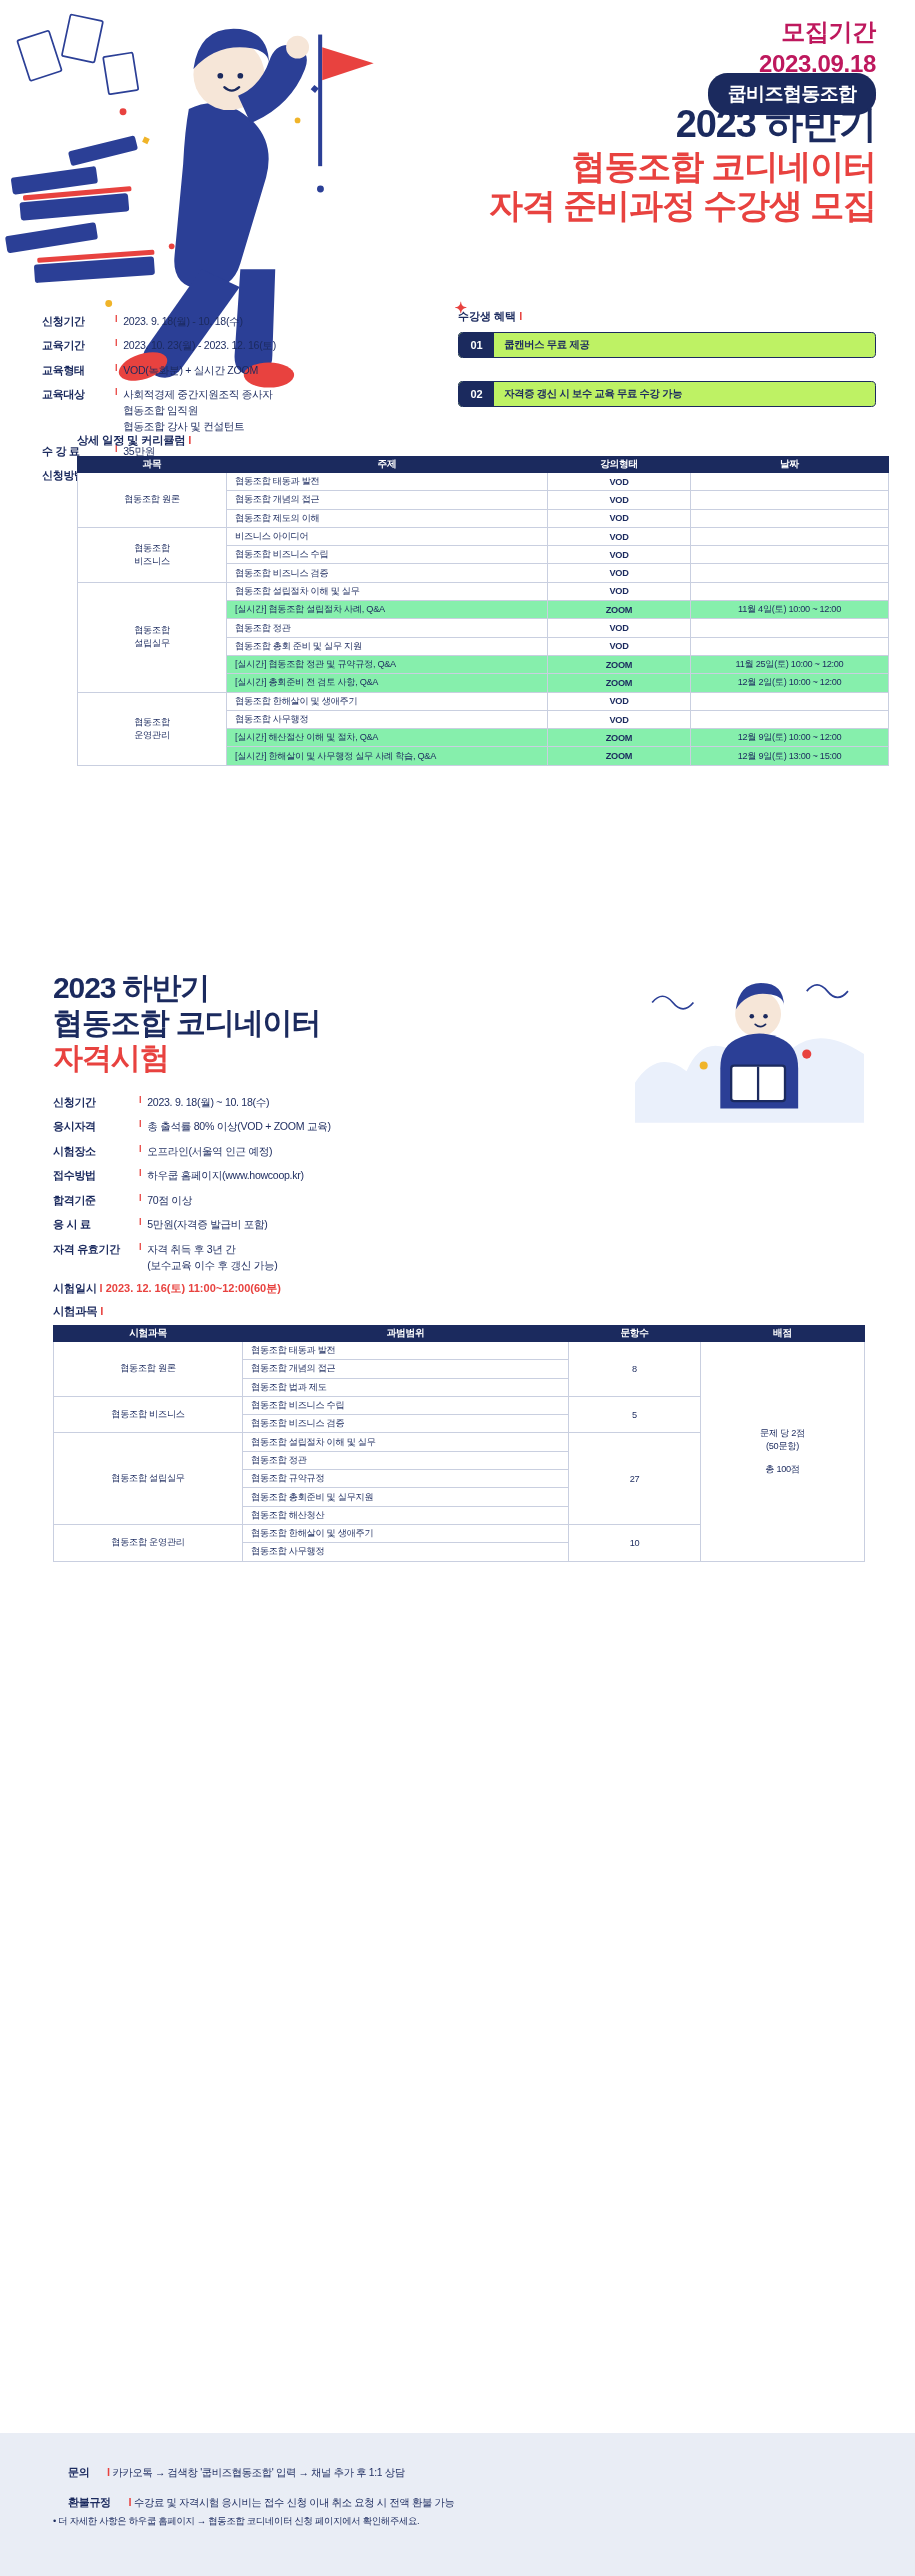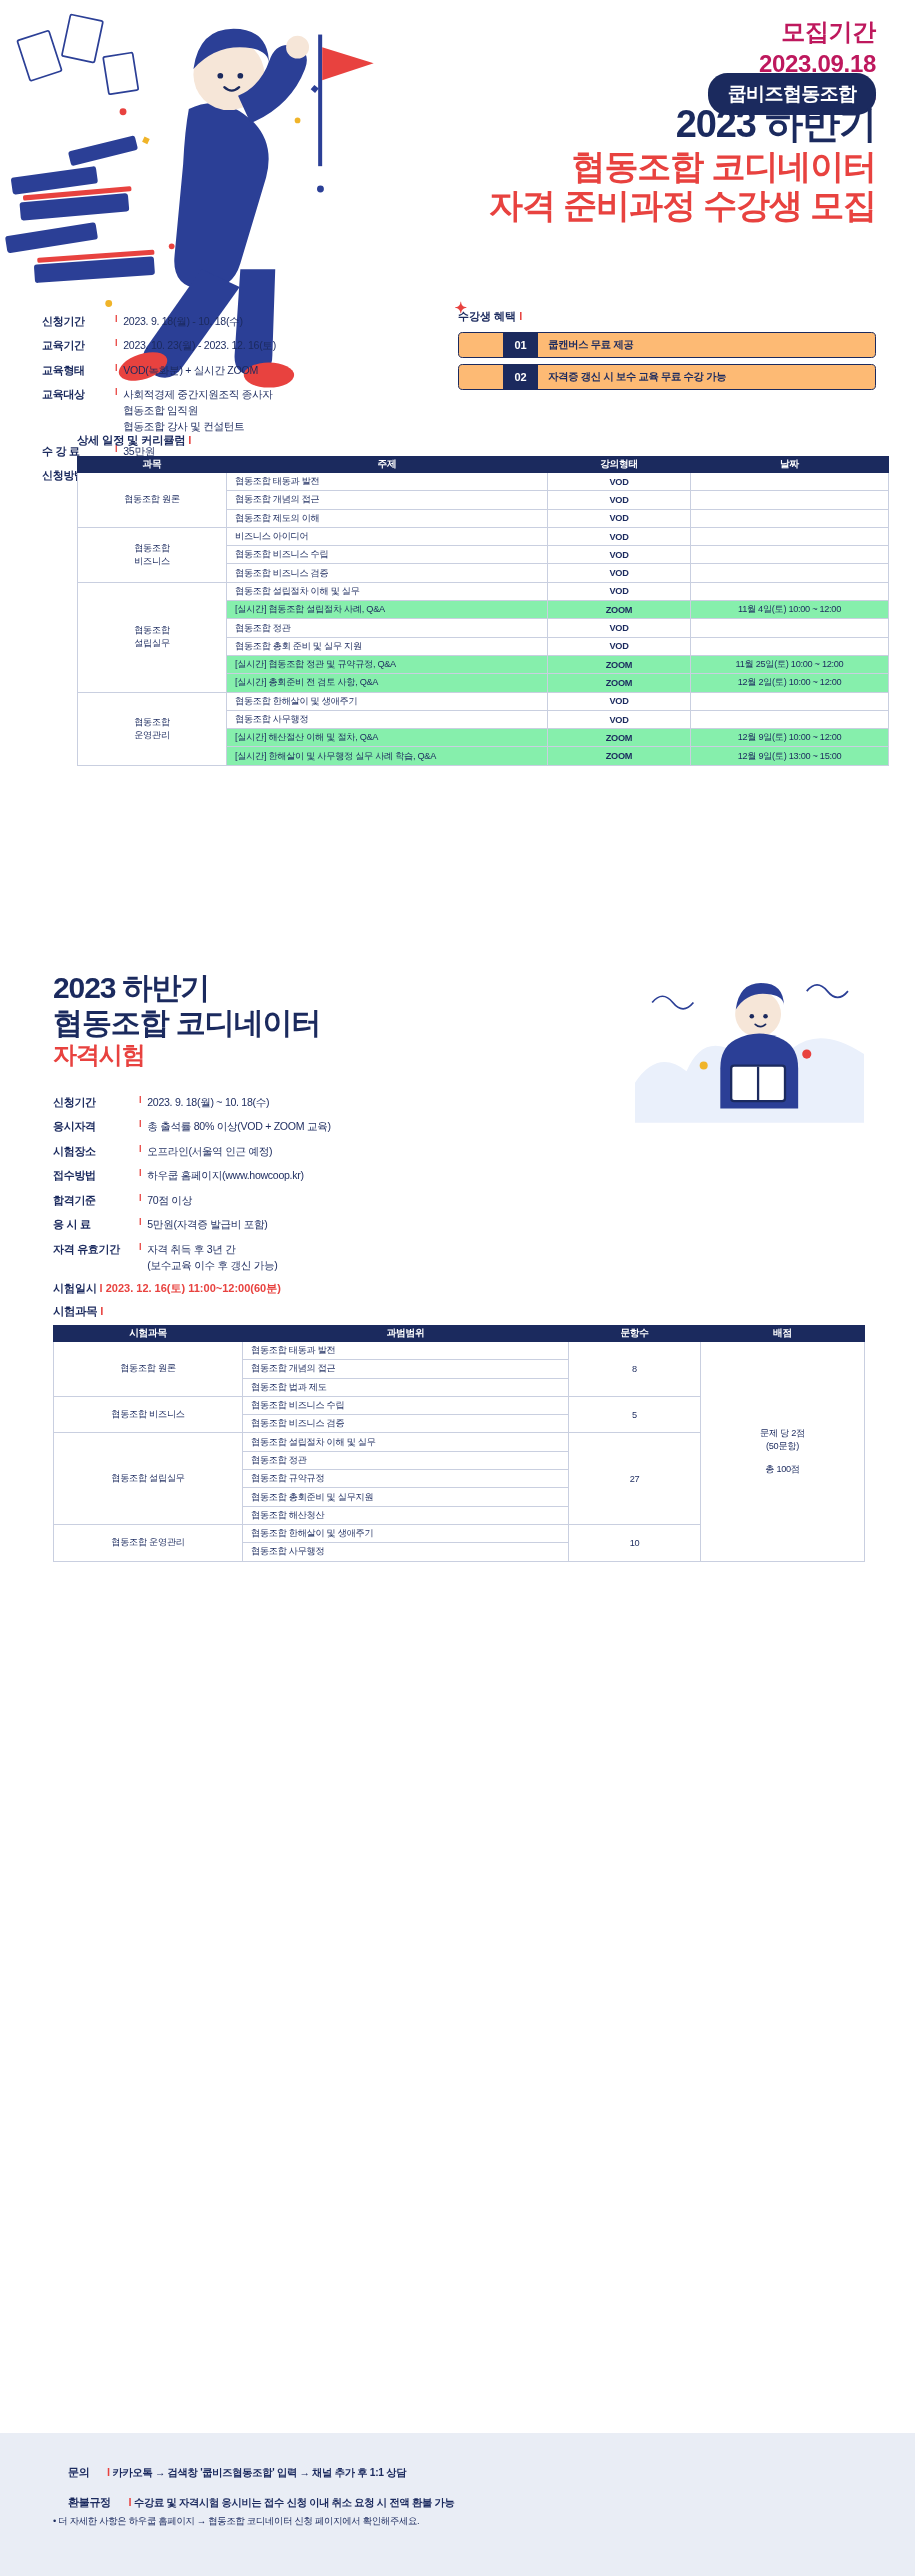--- a/index.html
+++ b/index.html
@@ -38,22 +38,22 @@
     letter-spacing:-0.3px; white-space:pre;
   }
   .info-bar { color:#e8423f; font-weight:bold; margin:0 5.7px 0 0; }
   .info-value { color:#1b2a5e; font-size:10.6px; line-height:1.5; letter-spacing:-0.3px; white-space:pre-line; }
 
   
   .benefit-wrap { position:absolute; left:458px; top:309px; width:418px; }
   .benefit-head { color:#1b2a5e; font-weight:bold; font-size:11px; margin-bottom:8px; position:relative; }
   .benefit-head .star { position:absolute; left:-3.4px; top:-10.3px; color:#e8423f; font-size:15px; }
   .benefit-item {
-    display:flex; align-items:stretch; margin-bottom:6px;
-    border:1.1px solid #1b2a5e; border-radius:4.6px; overflow:hidden; height:26px; background:#fdba74;padding-left:44px;
+    display:flex; align-items:stretch; margin-bottom:23px;
+    border:1.1px solid #1b2a5e; border-radius:4.6px; overflow:hidden; height:26px; background:#bef264;
   }
   .benefit-num {
     background:#1b2a5e; color:#fff; font-weight:bold; font-size:11px;
     width:35px; display:flex; align-items:center; justify-content:center; flex:0 0 35px;
   }
   .benefit-text { display:flex; align-items:center; padding-left:10.3px; font-size:10.3px; font-weight:bold; color:#1b2a5e; letter-spacing:-0.3px; }
 
   
   .sec-head { color:#1b2a5e; font-weight:bold; font-size:11.4px; letter-spacing:-0.3px; }
   .sec-head .bar { color:#e8423f; }
@@ -77,39 +77,39 @@
 
   .curriculum { position:absolute; left:53px; top:433px;margin-left:24px; }
   .curriculum .sec-head { margin-bottom:8px; }
   .curr-table { width:811px; }
 
   
   .sec2 { position:absolute; left:0; top:962px; width:916px; height:1088px; }
   .s2-title { position:absolute; left:53px; top:9.2px; }
   .s2-title .l1 { color:#1b2a5e; font-size:30px; font-weight:bold; letter-spacing:-1.1px; line-height:1.16; }
   .s2-title .l2 { color:#1b2a5e; font-size:30px; font-weight:bold; letter-spacing:-1.1px; line-height:1.16; }
-  .s2-title .l3 { color:#e8423f; font-size:24px; font-weight:bold; letter-spacing:-1.1px; line-height:1.16; }
+  .s2-title .l3 { color:#e8423f; font-size:30px; font-weight:bold; letter-spacing:-1.1px; line-height:1.16; }
   .s2-deco { position:absolute; right:52px; top:5.7px; width:229px; height:155px; }
 
   .s2-info { position:absolute; left:53px; top:133px; width:515px; }
   .s2-info .info-label { width:86px; flex:0 0 86px; }
 
   .exam-when { position:absolute; left:53px; top:319px; }
   .exam-when .lbl { color:#1b2a5e; font-weight:bold; font-size:11px; }
   .exam-when .val { color:#e8423f; font-weight:bold; font-size:11px; }
   .exam-subj-head { position:absolute; left:53px; top:342px; }
   .exam-table-wrap { position:absolute; left:53px; top:363px; }
   .exam-table { width:811px; }
 
   
   .footer { position:absolute; left:0; bottom:0; width:916px; height:143px; background:#e9edf5; }
   .footer-inner { padding:32px 53px 0 53px; }
   .f-row { margin-bottom:15px; }
   .f-label { color:#1b2a5e; font-weight:bold; font-size:11px; letter-spacing:-0.3px;margin-left:15px; }
-  .f-text { color:#1b2a5e; font-size:10.3px; letter-spacing:-0.3px;font-weight:bold; }
+  .f-text { color:#1b2a5e; font-size:10.3px; letter-spacing:-0.3px; }
   .f-sub { color:#1b2a5e; font-size:9.4px; margin-top:4.6px; letter-spacing:-0.3px; }
 </style>
 </head>
 <body>
 
 <div class="page">
 
   <div class="hero">
 
     <svg class="hero-deco" viewBox="0 0 900 880">

